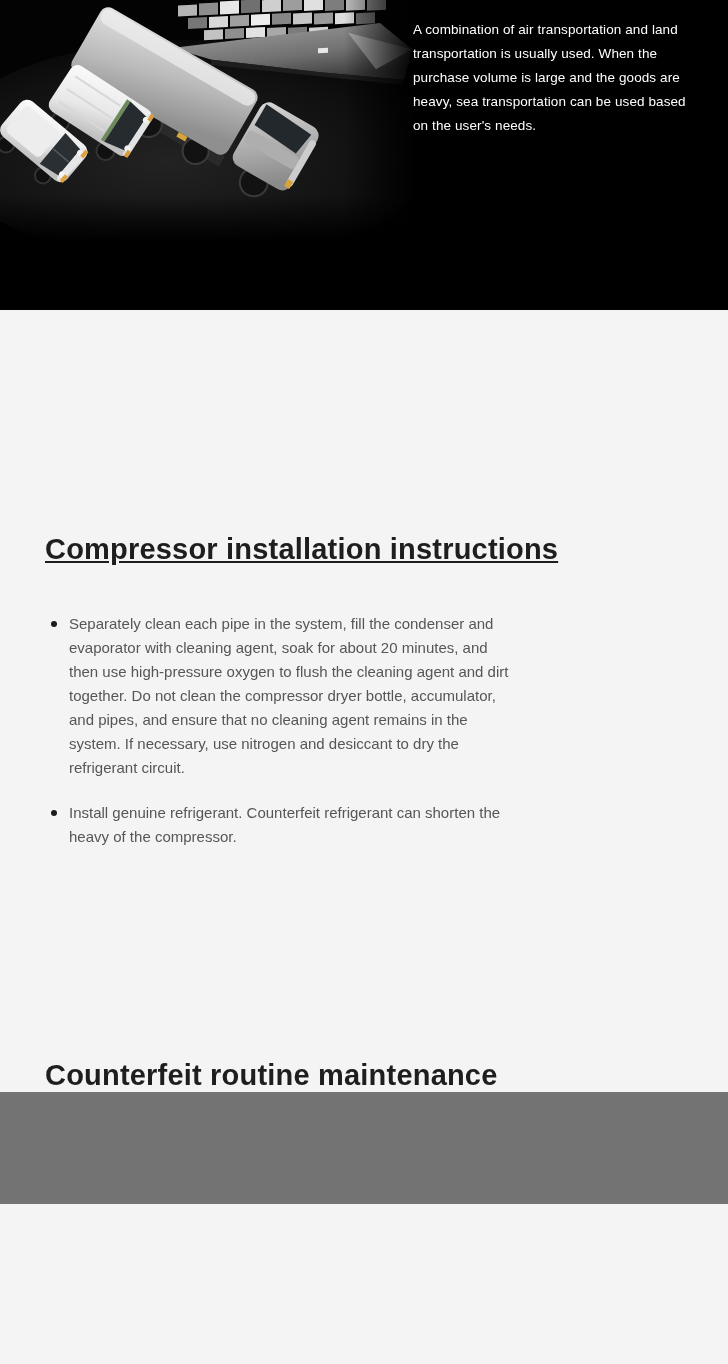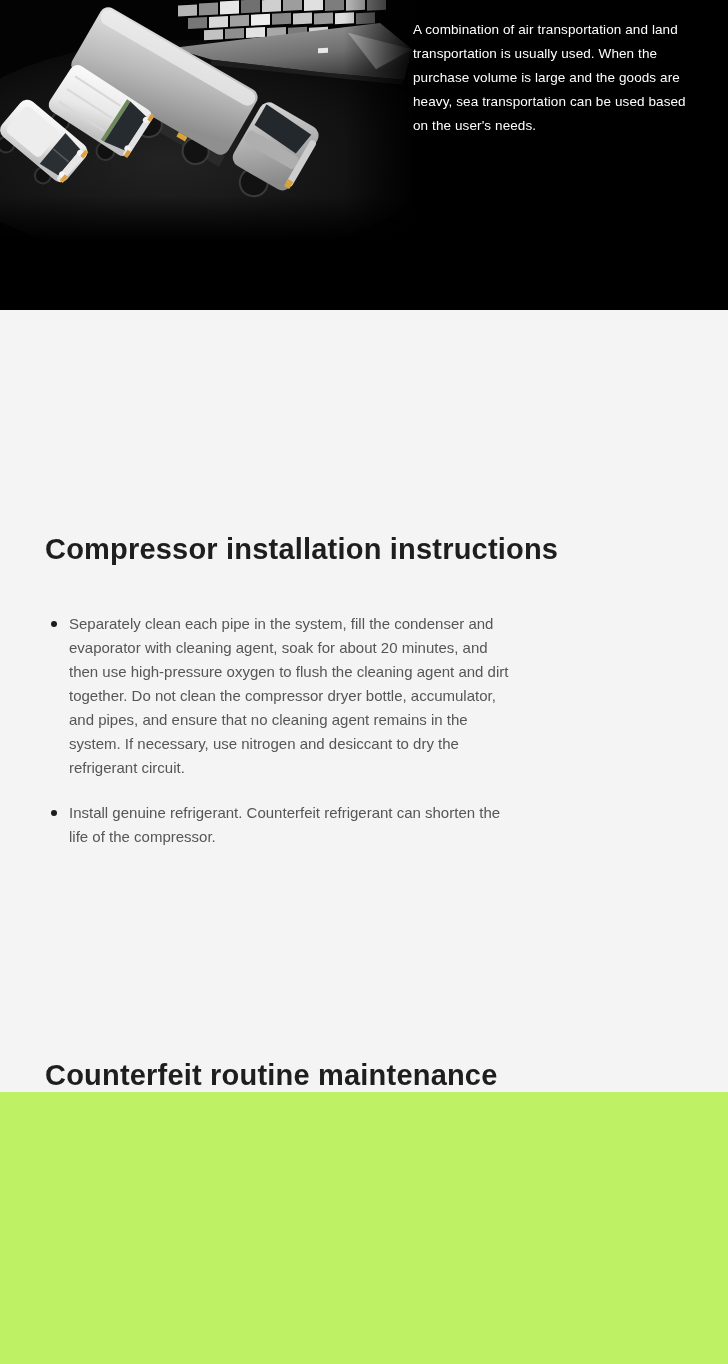--- a/index.html
+++ b/index.html
@@ -5,23 +5,23 @@
   * { box-sizing: border-box; }
   html, body { margin: 0; padding: 0; }
   body {
     width: 728px;
     background: #f4f4f4;
     font-family: "Liberation Sans", sans-serif;
     -webkit-font-smoothing: antialiased;
   }
   .page {
     width: 728px;
-    height: 1364px;
+    height: 1204px;
     overflow: hidden;
-    background: #bef264;
+    background: #737373;
   }
 
   
   .hero {
     position: relative;
     width: 728px;
     height: 310px;
     background: #000;
   }
   .hero-media {
@@ -48,21 +48,21 @@
     background: #f4f4f4;
   }
   .section-title {
     margin: 0;
     color: #1e1e1e;
     font-size: 29px;
     line-height: 34px;
     font-weight: 700;
     letter-spacing: 0.2px;
   }
-  #install-title { margin-top: 222px; }
+  #install-title { margin-top: 222px; text-decoration: underline; }
   #maintenance-title { margin-top: 209px; }
 
   .bullet-list {
     list-style: none;
     margin: 46px 0 0 0;
     padding: 0 0 0 6px;
   }
   .bullet-item {
     position: relative;
     width: 468px;
@@ -220,19 +220,19 @@
 
     <p class="hero-text">A combination of air transportation and land transportation is usually used. When the purchase volume is large and the goods are heavy, sea transportation can be used based on the user's needs.</p>
   </div>
 
   <div class="content">
 
     <h1 class="section-title" id="install-title">Compressor installation instructions</h1>
 
     <ul class="bullet-list">
       <li class="bullet-item">Separately clean each pipe in the system, fill the condenser and evaporator with cleaning agent, soak for about 20 minutes, and then use high-pressure oxygen to flush the cleaning agent and dirt together. Do not clean the compressor dryer bottle, accumulator, and pipes, and ensure that no cleaning agent remains in the system. If necessary, use nitrogen and desiccant to dry the refrigerant circuit.</li>
-      <li class="bullet-item">Install genuine refrigerant. Counterfeit refrigerant can shorten the life of the compressor.</li>
+      <li class="bullet-item">Install genuine refrigerant. Counterfeit refrigerant can shorten the heavy of the compressor.</li>
     </ul>
 
     <h1 class="section-title" id="maintenance-title">Counterfeit routine maintenance</h1>
 
   </div>
 </div>
 
 </body></html>

